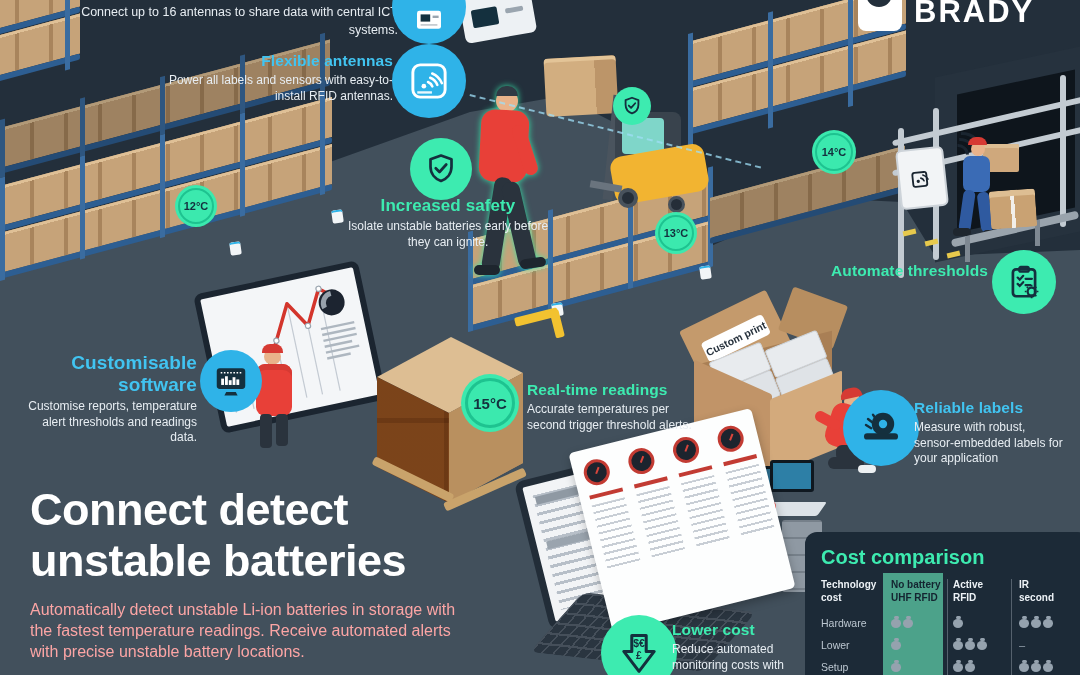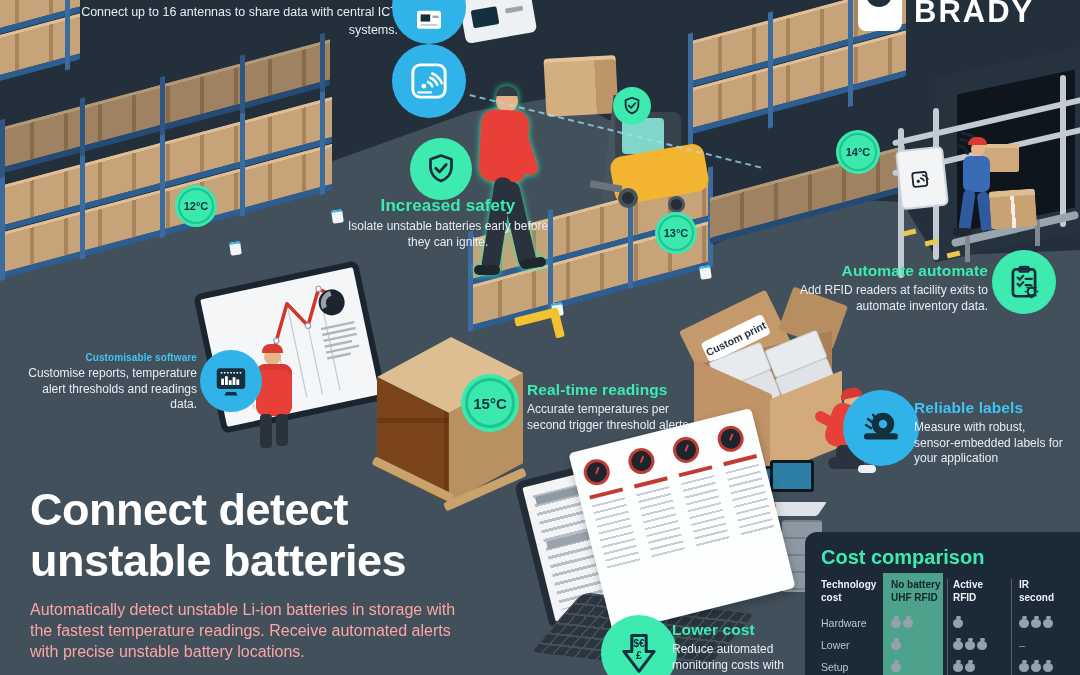--- a/index.html
+++ b/index.html
@@ -330,20 +330,24 @@
   </div>
   <div class="circ blue" style="left:392px;top:-30px;width:74px;height:74px">
     <svg width="36" height="36" viewBox="0 0 30 30" style="margin-top:22px">
         <rect x="5" y="9" width="20" height="15" rx="2" fill="#fff"></rect>
         <rect x="8" y="12" width="8" height="6" fill="#14303E"></rect>
         <rect x="18" y="13" width="5" height="2" fill="#9AA5AF"></rect>
         <rect x="8" y="20" width="14" height="1.5" fill="#C7CDD2"></rect>
       </svg>
   </div>
 
+  <div class="co ra" style="left:60px;top:52px;width:333px">
+    <h3 class="co-h blue">Flexible antennas</h3>
+    <p class="co-b" style="width:240px;margin-left:93px">Power all labels and sensors with easy-to-install RFID antennas.</p>
+  </div>
   <div class="circ blue" style="left:392px;top:44px;width:74px;height:74px">
     <svg width="44" height="44" viewBox="0 0 30 30">
         <rect x="4" y="4" width="22" height="22" rx="5" fill="none" stroke="#fff" stroke-width="2"></rect>
         <circle cx="11.5" cy="18.5" r="1.6" fill="#fff"></circle>
         <path d="M14.3 15.7a5.5 5.5 0 0 1 3 3" fill="none" stroke="#fff" stroke-width="1.7" stroke-linecap="round"></path>
         <path d="M15.8 12.8a9 9 0 0 1 4.9 4.9" fill="none" stroke="#fff" stroke-width="1.7" stroke-linecap="round"></path>
         <path d="M17.2 9.9a12.5 12.5 0 0 1 6.6 6.6" fill="none" stroke="#fff" stroke-width="1.7" stroke-linecap="round"></path>
         <rect x="7" y="22" width="10" height="1.6" fill="#fff" opacity=".9"></rect>
       </svg>
   </div>
@@ -353,35 +357,34 @@
     <p class="co-b" style="width:210px;margin:0 auto">Isolate unstable batteries early before they can ignite.</p>
   </div>
   <div class="circ teal" style="left:410px;top:138px;width:62px;height:62px">
     <svg width="36" height="36" viewBox="0 0 24 24">
         <path d="M12 3l7 2.5v5c0 4.5-3 8-7 9.5-4-1.5-7-5-7-9.5v-5z" fill="none" stroke="#14303E" stroke-width="1.8" stroke-linejoin="round"></path>
         <path d="M8.5 11.5l2.5 2.5 4.5-5" fill="none" stroke="#14303E" stroke-width="1.8" stroke-linecap="round" stroke-linejoin="round"></path>
       </svg>
   </div>
 
   <div class="co ra" style="left:795px;top:262px;width:193px">
-    <h3 class="co-h teal">Automate automate</h3>
-    <p class="co-b">Add RFID readers at facility exits to automate inventory data.</p>
+    <h3 class="co-h teal">Automate thresholds</h3>
   </div>
   <div class="circ teal" style="left:992px;top:250px;width:64px;height:64px">
     <svg width="38" height="38" viewBox="0 0 24 24">
         <rect x="5" y="4" width="14" height="17" rx="2" fill="none" stroke="#14303E" stroke-width="1.7"></rect>
         <rect x="9" y="2.5" width="6" height="3" rx="1" fill="none" stroke="#14303E" stroke-width="1.4"></rect>
         <path d="M8 9.2l1.3 1.3 2.2-2.4M13 10h4M8 13.2l1.3 1.3 2.2-2.4M13 14h3" stroke="#14303E" stroke-width="1.4" fill="none" stroke-linecap="round"></path>
         <circle cx="16.8" cy="18" r="2.5" fill="none" stroke="#14303E" stroke-width="1.4"></circle>
         <path d="M16.8 14.8v-1.1M16.8 21.2v1.1M20 18h1.1M13.6 18h-1.1M19 15.8l.8-.8M14.6 20.2l-.8.8M19 20.2l.8.8M14.6 15.8l-.8-.8" stroke="#14303E" stroke-width="1.1"></path>
       </svg>
   </div>
 
   <div class="co ra" style="left:25px;top:352px;width:172px">
-    <h3 class="co-h blue" style="font-size:10px">Customisable software</h3>
+    <h3 class="co-h blue" style="font-size:19px">Customisable software</h3>
     <p class="co-b">Customise reports, temperature alert thresholds and readings data.</p>
   </div>
   <div class="circ blue" style="left:200px;top:350px;width:62px;height:62px">
     <svg width="38" height="38" viewBox="0 0 24 24">
         <rect x="3" y="4" width="18" height="13" rx="2" fill="#14303E"></rect>
         <line x1="5.5" y1="6.8" x2="18.5" y2="6.8" stroke="#fff" stroke-width="1" stroke-dasharray="1 1"></line>
         <g fill="#fff">
           <rect x="5.8" y="10.5" width="1.8" height="4"></rect>
           <rect x="8.2" y="9" width="1.8" height="5.5"></rect>
           <rect x="10.6" y="11.5" width="1.8" height="3"></rect>
@@ -424,21 +427,21 @@
     <h3 class="co-h teal">Lower cost</h3>
     <p class="co-b">Reduce automated monitoring costs with battery-free RFID labels</p>
   </div>
 
   <div class="tbadge" style="left:175px;top:185px">
     <span>12°C</span>
   </div>
   <div class="tbadge" style="left:655px;top:212px">
     <span>13°C</span>
   </div>
-  <div class="tbadge" style="left:836px;top:130px;width:44px;height:44px">
+  <div class="tbadge" style="left:812px;top:130px;width:44px;height:44px">
     <span>14°C</span>
   </div>
 
   <div class="hero">
     <h1><span>Connect detect</span><br><span>unstable batteries</span></h1>
     <p>Automatically detect unstable Li-ion batteries in storage with the fastest temperature readings. Receive automated alerts with precise unstable battery locations.</p>
     <div class="cta">Contact our RFID experts</div>
   </div>
 
   <div class="cost">

